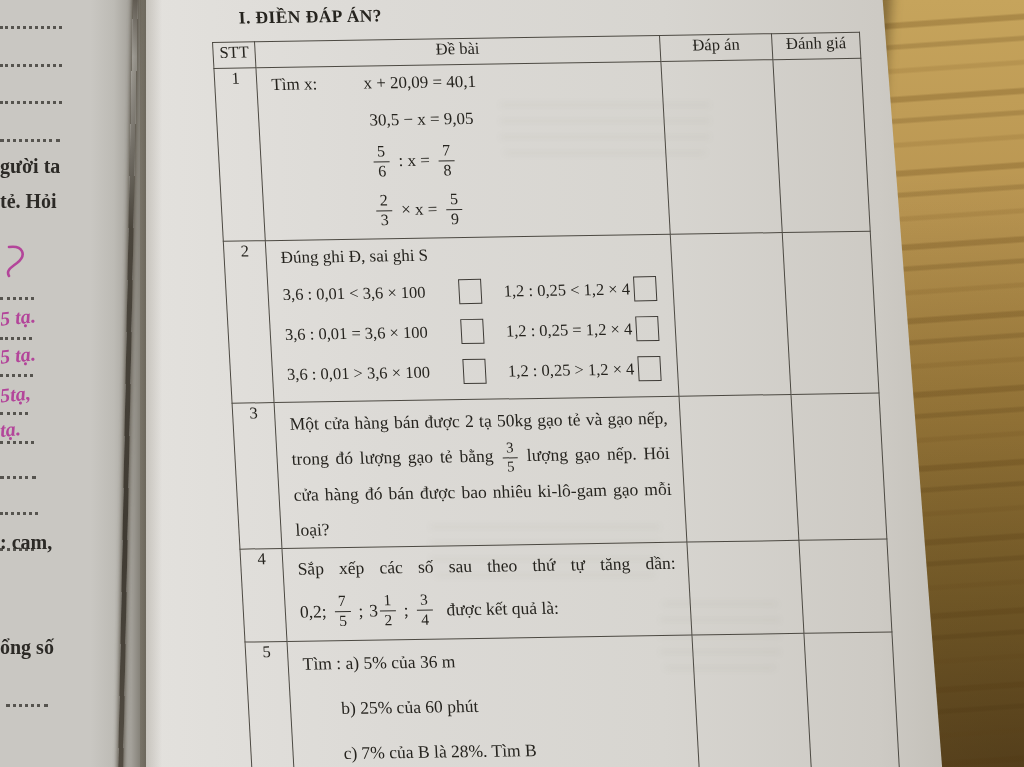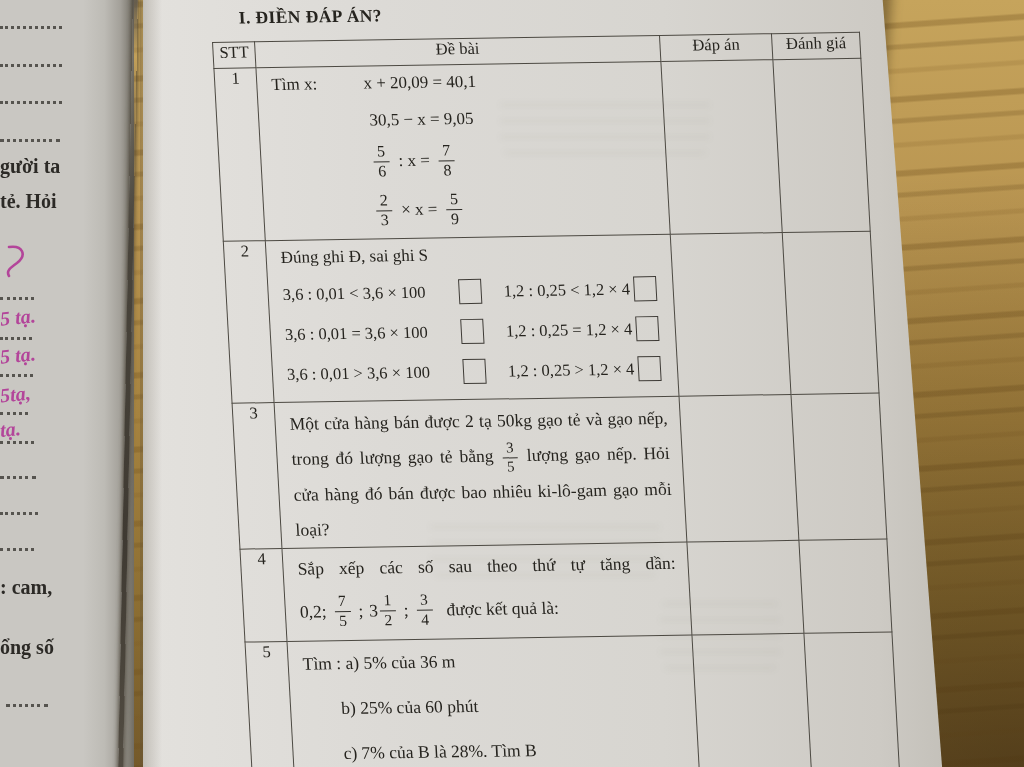--- a/index.html
+++ b/index.html
@@ -10,21 +10,21 @@
       repeating-linear-gradient(176deg,
         rgba(110,78,28,0) 0 10px, rgba(110,78,28,0.30) 12px 16px,
         rgba(110,78,28,0) 18px 32px, rgba(95,66,22,0.22) 34px 37px,
         rgba(110,78,28,0) 39px 56px, rgba(120,85,32,0.16) 58px 61px,
         rgba(110,78,28,0) 63px 74px),
       linear-gradient(180deg,#c6a45c 0%,#b99551 28%,#a5823f 55%,#8d6f33 78%,#74592a 100%);}
   .edge-shadow{position:absolute;left:876px;top:-10px;width:16px;height:800px;
     background:rgba(45,30,8,0.45);filter:blur(6px);
     transform:rotate(4.3deg);transform-origin:top left;}
   .paper-stack{position:absolute;inset:0;clip-path:polygon(0 0,86.2% 0,92% 100%,0 100%);}
-  .left-page{position:absolute;left:0;top:0;width:134px;height:767px;
+  .left-page{position:absolute;left:0;top:0;width:146px;height:767px;
     background:linear-gradient(90deg,#c9c7c2 0 62%,#bdbbb5 78%,#a3a099 90%,#716d63 100%);}
   .right-page{position:absolute;left:143px;top:0;width:800px;height:767px;
     background:linear-gradient(90deg,#e3e1dd 0,#dcdad6 30%,#d7d5d0 65%,#cdcac4 92%,#c4c1ba 100%);}
   .fold-line{position:absolute;left:133px;top:-6px;width:5px;height:782px;
     background:linear-gradient(180deg,#5c564d,#45403700 8%,#4a453c 30%,#3f3a32 70%,#534d43);
     box-shadow:0 0 4px 1px rgba(60,52,40,.7);transform:rotate(1.1deg);transform-origin:top center;}
   .fold-soft{position:absolute;left:140px;top:0;width:22px;height:767px;
     background:linear-gradient(90deg,rgba(90,80,62,.28),rgba(90,80,62,0));}
 
   
@@ -107,21 +107,21 @@
       <div class="hw" style="top:344px">5 tạ.</div>
       <div class="dots" style="left:0;top:374px;width:33px"></div>
       <div class="hw" style="top:383px">5tạ,</div>
       <div class="dots" style="left:0;top:412px;width:28px"></div>
       <div class="hw" style="top:418px">tạ.</div>
       <div class="dots" style="left:0;top:441px;width:34px"></div>
 
       <div class="dots" style="left:0;top:476px;width:36px"></div>
       <div class="dots" style="left:0;top:512px;width:38px"></div>
       <div class="dots" style="left:0;top:548px;width:34px"></div>
-      <div class="lp-frag" style="top:576px">: cam,</div>
+      <div class="lp-frag" style="top:531px">: cam,</div>
       <div class="lp-frag" style="top:636px">ổng số</div>
       <div class="dots" style="left:6px;top:704px;width:42px"></div>
     </div>
     <div class="fold-soft"></div>
     <div class="fold-line"></div>
 
     <div class="bleed" style="left:500px;top:95px;width:210px;height:60px"></div>
     <div class="bleed" style="left:430px;top:515px;width:230px;height:62px"></div>
     <div class="bleed" style="left:660px;top:600px;width:120px;height:70px"></div>
 

